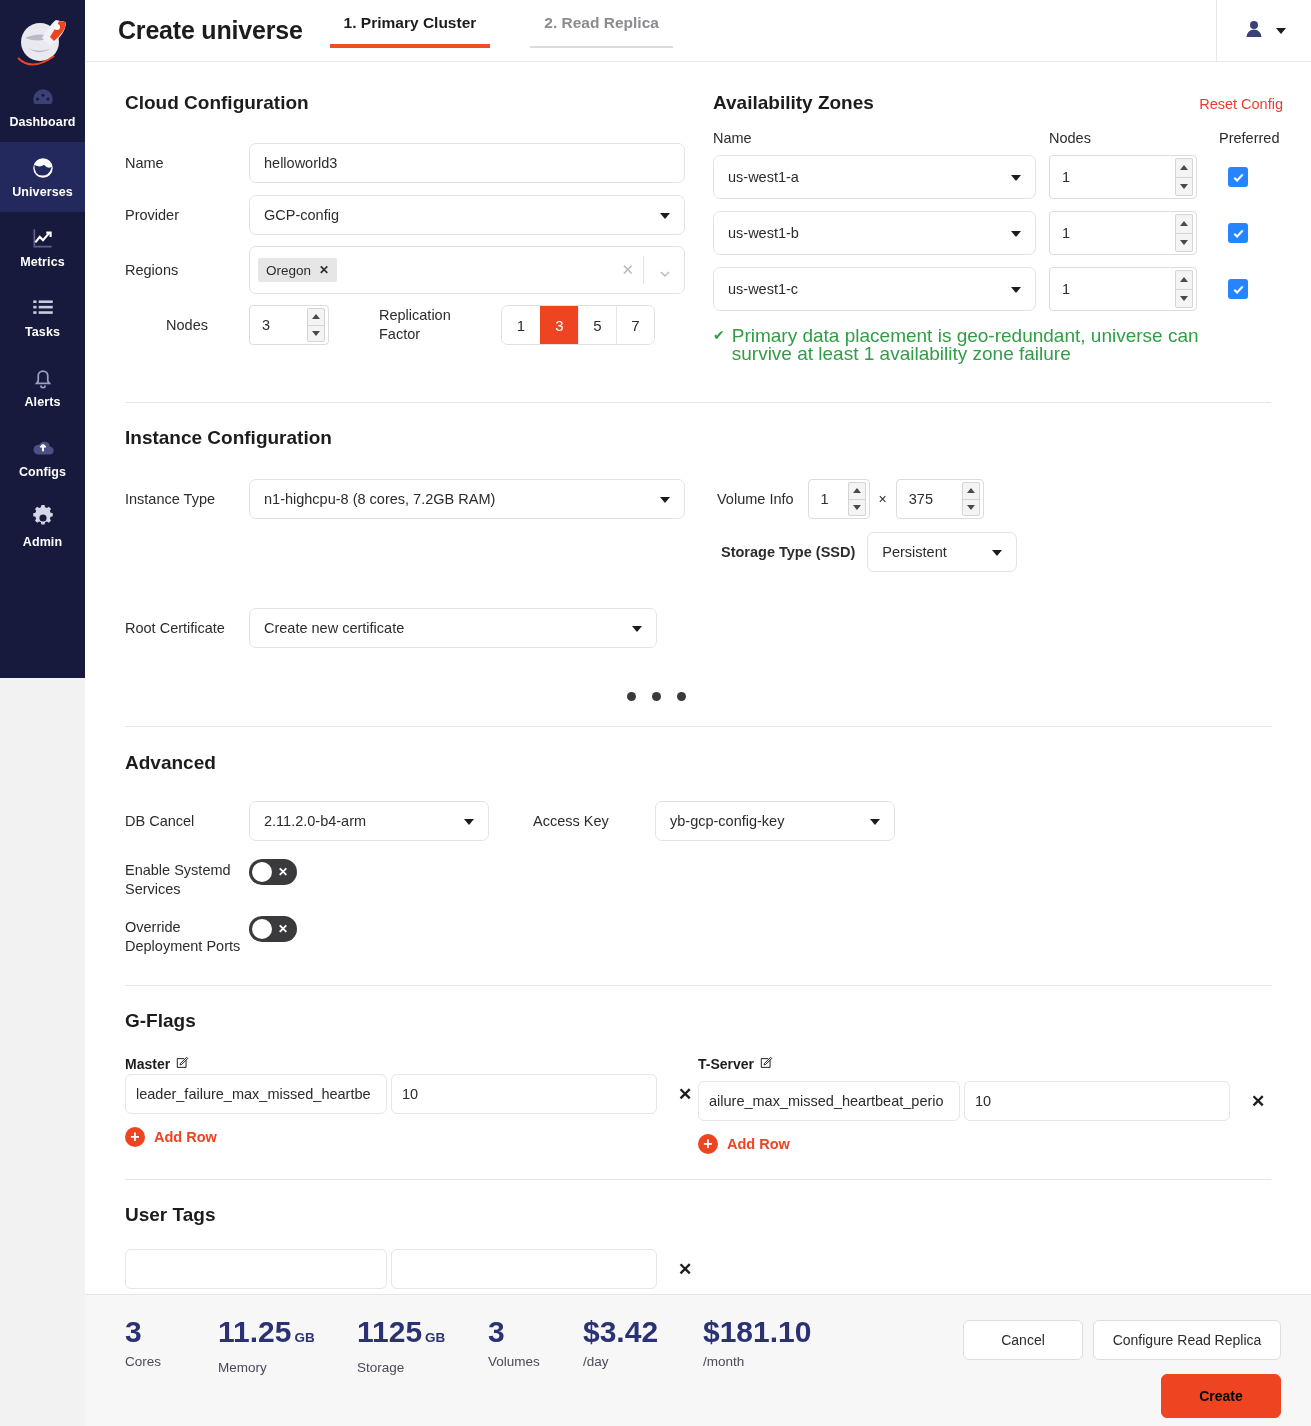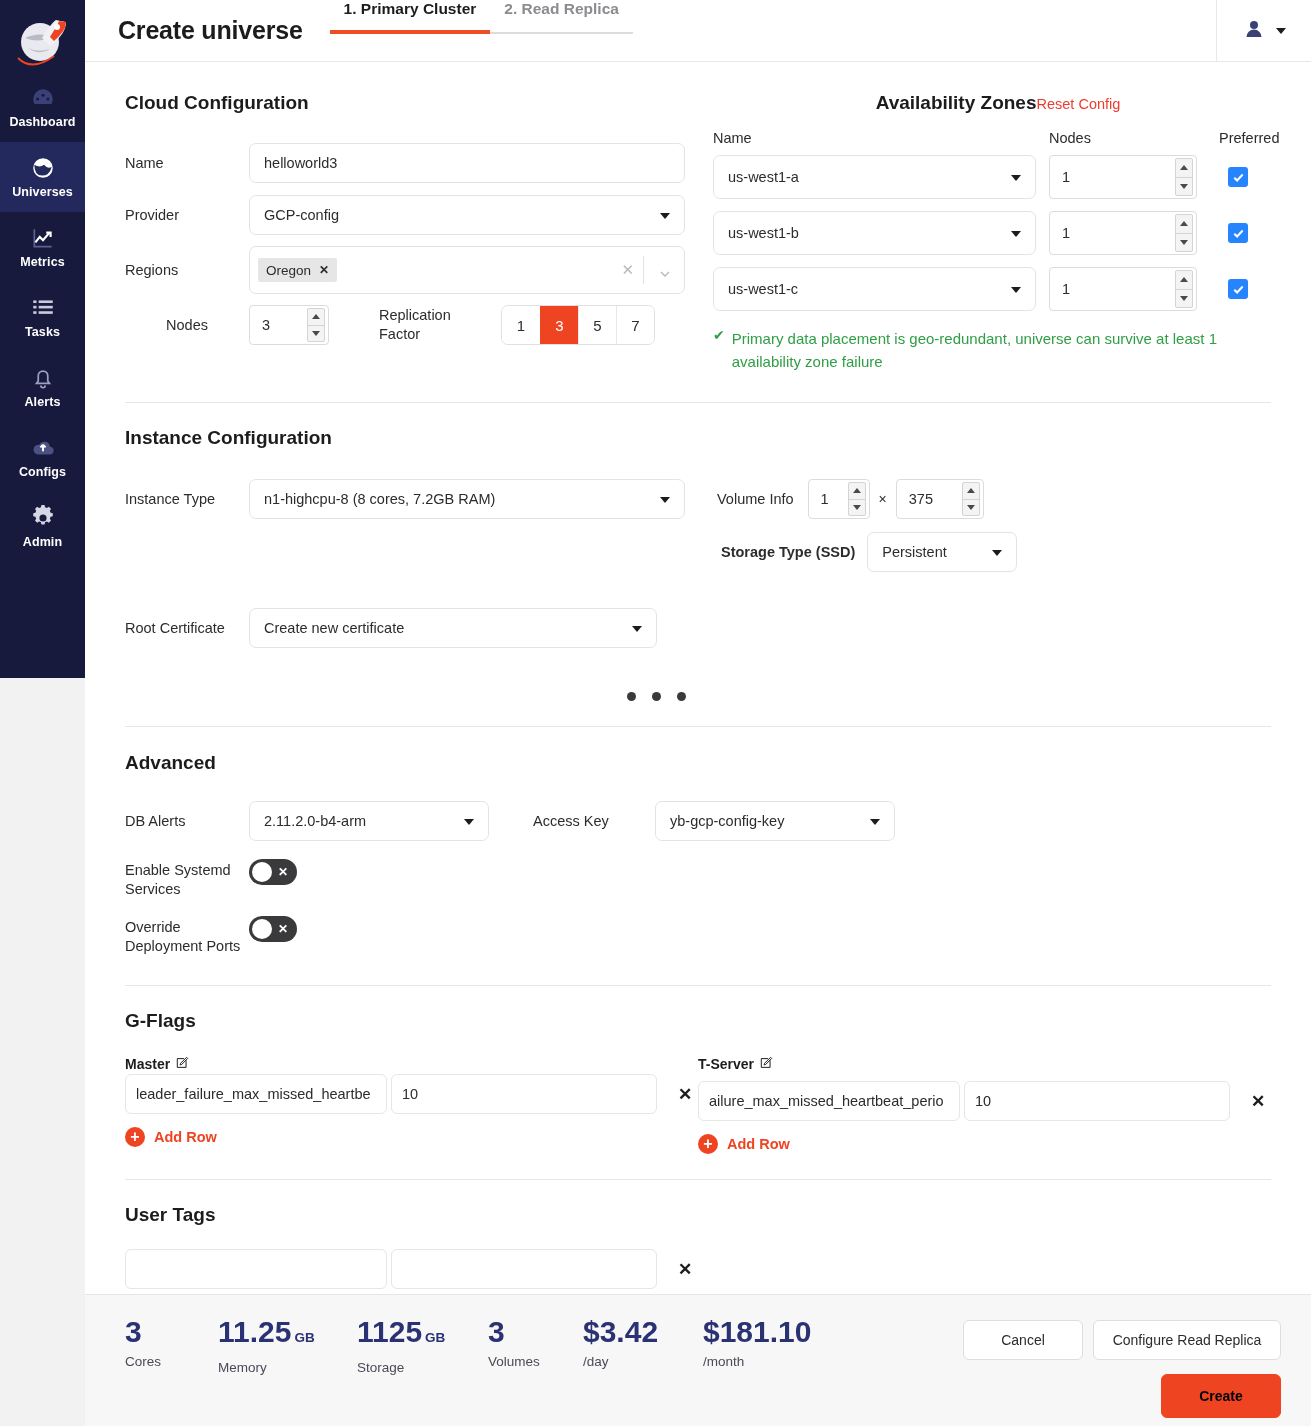--- a/index.html
+++ b/index.html
@@ -29,21 +29,21 @@
   .nav-icon { width: 26px; height: 26px; display: block; }
   .sidebar-rest { position: absolute; left: 0; top: 678px; width: 85px; height: 748px; background: #f2f2f2; }
 
   
   .header {
     position: absolute; left: 85px; top: 0; width: 1226px; height: 62px;
     background: #ffffff; display: flex; align-items: center;
     border-bottom: 1px solid #e8e8e8;
   }
   .page-title { font-size: 25px; font-weight: 700; color: #1c1c1e; margin-left: 33px; letter-spacing: -.2px;}
-  .tabs { display: flex; margin-left: 27px; height: 62px; align-items: flex-start; }
+  .tabs { display: flex; margin-left: 27px; height: 62px; align-items: center; gap: 40px; }
   .tab {
     font-size: 15.5px; font-weight: 700; color: #8b8b90;
     padding: 0 14px 16px 14px; cursor: pointer; position: relative;
   }
   .tab.active { color: #1c1c1e; }
   .tab.active::after {
     content:""; position: absolute; left: 0; right: 0; bottom: 0; height: 4px; background: #ef4e22;
   }
   .tab.inactive::after {
     content:""; position: absolute; left: 0; right: 0; bottom: 0; height: 2px; background: #dcdcdc;
@@ -117,21 +117,21 @@
   .rf div + div { border-left: 1px solid #e8e8e8; }
   .rf div.sel { background: #ef4422; color: #fff; border-left-color: #ef4422; }
 
   
   .az-head { font-size: 14.5px; color: #2c2c2e; font-weight: 400; }
   .reset { color: #ee3b2f; font-size: 14.5px; cursor: pointer; }
   .chk {
     width: 20px; height: 20px; background: #2684ff; border-radius: 3px;
     display: flex; align-items: center; justify-content: center; cursor: pointer;
   }
-  .geo { color: #2f9e44; font-size: 15px; line-height: 23px; }
+  .geo { color: #2f9e44; font-size: 19px; line-height: 18px; }
 
   
   .toggle {
     width: 48px; height: 26px; background: #3a3a3c; border-radius: 13px;
     display: flex; align-items: center; cursor: pointer; position: relative;
   }
   .toggle .knob { width: 20px; height: 20px; background: #fff; border-radius: 50%; margin-left: 3px; }
   .toggle .xm { position: absolute; right: 9px; color: #fff; font-size: 12px; font-weight: 700; }
 
   
@@ -336,21 +336,21 @@
         <div class="rf" style="margin-left:22px;">
           <div>1</div>
           <div class="sel">3</div>
           <div>5</div>
           <div>7</div>
         </div>
       </div>
     </div>
 
     <div style="position:absolute;left:628px;top:30px;width:570px;">
-      <div style="display:flex;align-items:baseline;justify-content:center;">
+      <div style="display:flex;align-items:baseline;justify-content:space-between;">
         <div class="sec-title">Availability Zones</div>
         <div class="reset">Reset Config</div>
       </div>
 
       <div class="row" style="margin-top:16px;">
         <div class="az-head" style="width:336px;">Name</div>
         <div class="az-head" style="width:170px;">Nodes</div>
         <div class="az-head">Preferred</div>
       </div>
 
@@ -489,21 +489,21 @@
         <span></span>
       </div>
     </div>
 
     <div class="divider" style="margin-top:25px;"></div>
 
     <div class="section" style="padding-top:25px;">
       <div class="sec-title">Advanced</div>
 
       <div class="row" style="margin-top:27px;">
-        <div class="flabel" style="width:124px;">DB Alerts</div>
+        <div class="flabel" style="width:124px;">DB Cancel</div>
         <div class="selbox" style="width:240px;">
           <span>2.11.2.0-b4-arm</span>
           <span class="arrow"></span>
         </div>
         <div class="flabel" style="margin-left:44px;width:122px;">Access Key</div>
         <div class="selbox" style="width:240px;">
           <span>yb-gcp-config-key</span>
           <span class="arrow"></span>
         </div>
       </div>

